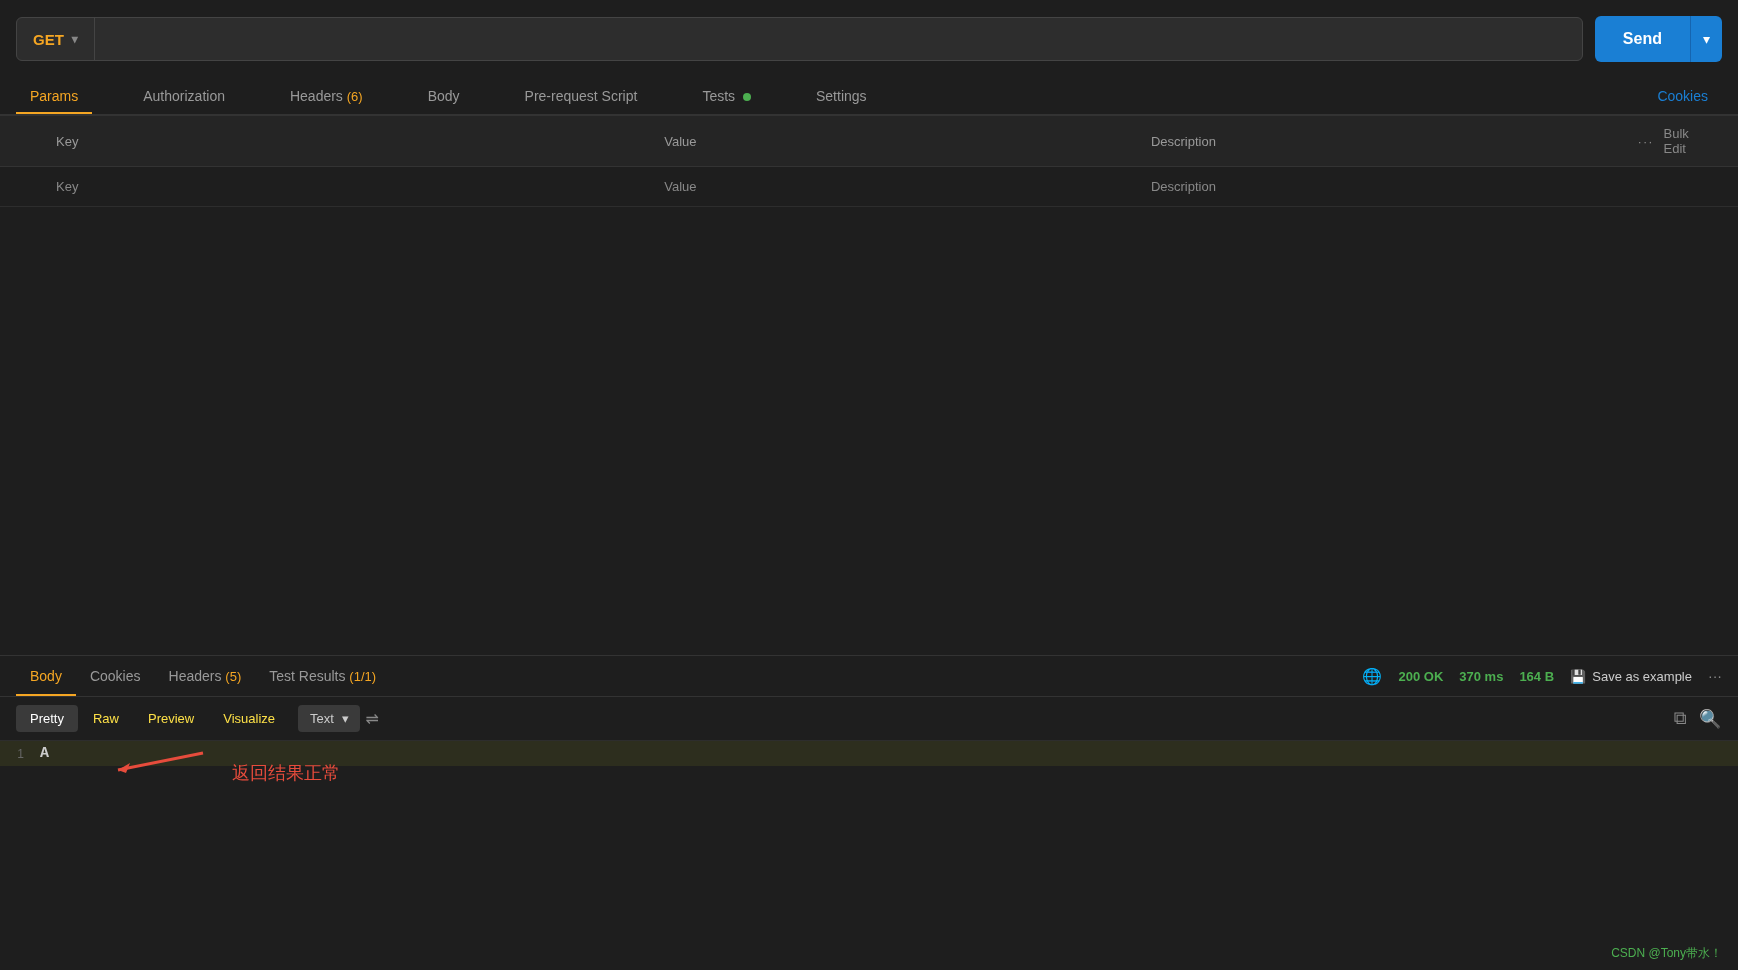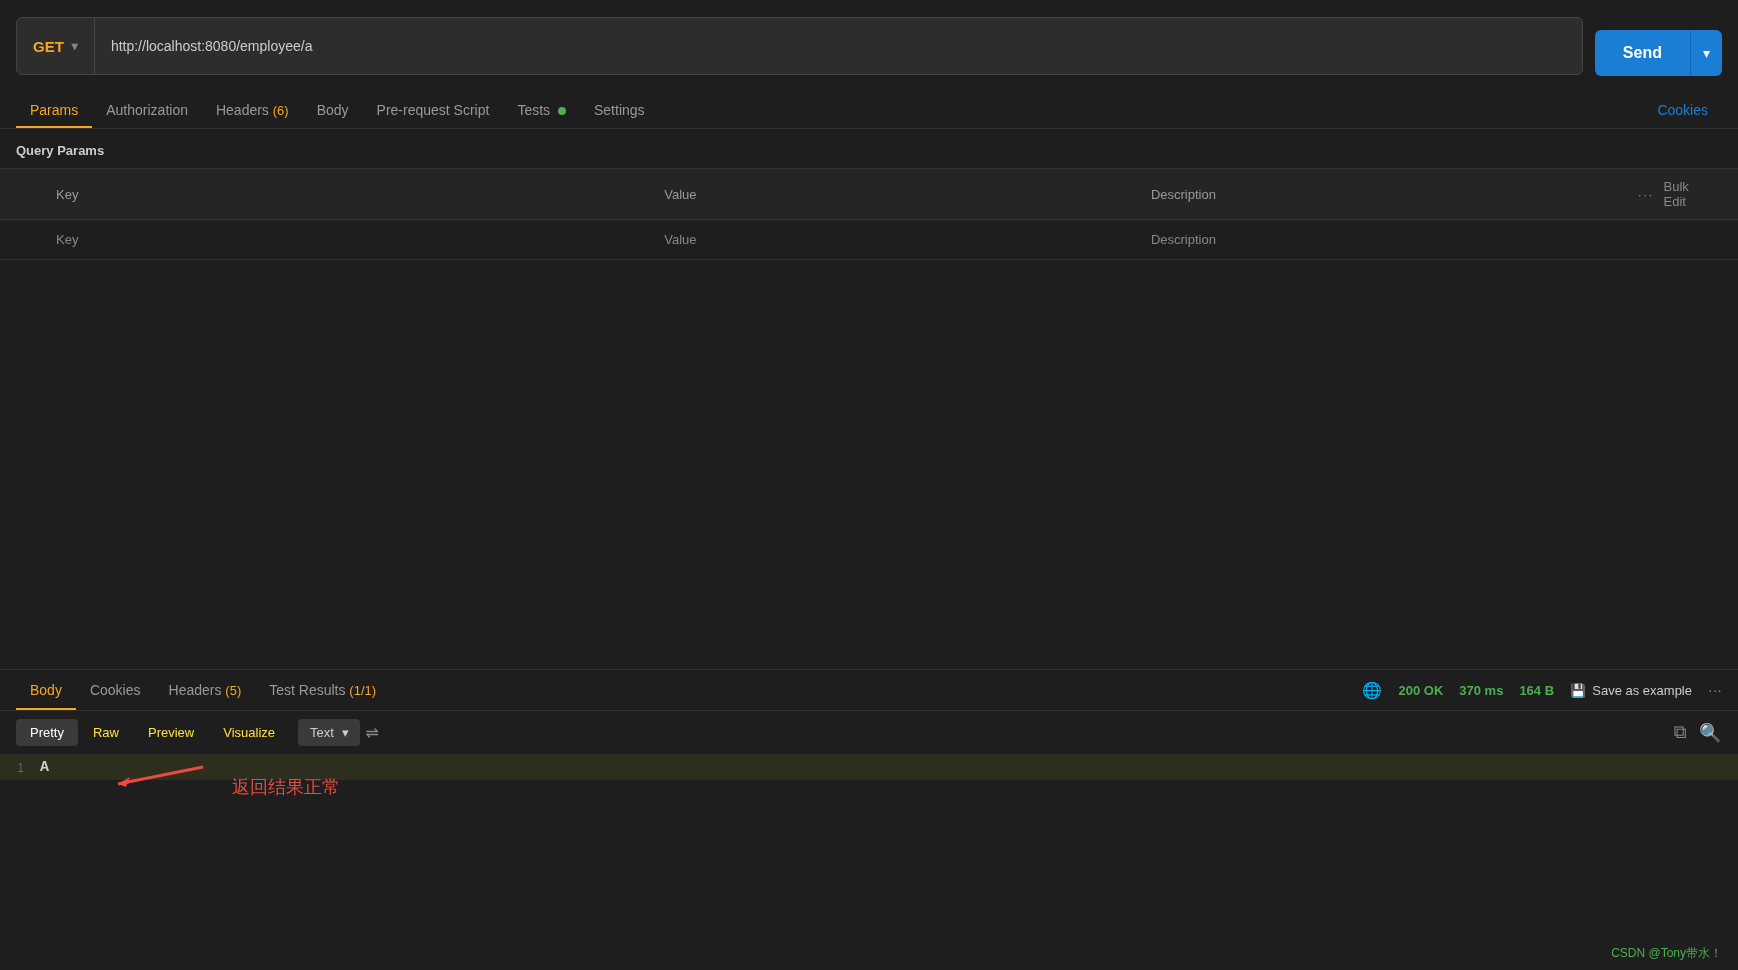--- a/index.html
+++ b/index.html
@@ -22,21 +22,21 @@
       background: #1e1e1e;
     }
     .url-input-wrapper {
       flex: 1;
       display: flex;
       align-items: center;
       background: #2d2d2d;
       border: 1px solid #444;
       border-radius: 6px;
       overflow: hidden;
-      height: 58px;
+      height: 44px;
     }
     .method-selector {
       display: flex;
       align-items: center;
       padding: 0 16px;
       gap: 8px;
       border-right: 1px solid #444;
       height: 100%;
       cursor: pointer;
       color: #f5a623;
@@ -54,21 +54,20 @@
       color: #cccccc;
       font-size: 14px;
       padding: 0 16px;
       outline: none;
     }
     .send-btn-wrapper {
       display: flex;
       margin-left: 12px;
       border-radius: 6px;
       overflow: hidden;
-      margin-top: 14px;
     }
     .send-btn {
       background: #1a7fd4;
       color: white;
       border: none;
       padding: 0 28px;
       height: 46px;
       font-size: 16px;
       font-weight: 600;
       cursor: pointer;
@@ -84,20 +83,21 @@
       font-size: 14px;
     }
 
     
     .tabs-bar {
       display: flex;
       align-items: center;
       padding: 0 16px;
       border-bottom: 1px solid #333;
       background: #1e1e1e;
+      gap: 37px;
     }
     .tab-item {
       padding: 10px 14px;
       cursor: pointer;
       color: #999;
       font-size: 14px;
       position: relative;
       white-space: nowrap;
     }
     .tab-item.active {
@@ -357,21 +357,20 @@
   </style>
 </head>
 <body>
 
 <div class="url-bar">
   <div class="url-input-wrapper">
     <div class="method-selector">
       <span>GET</span>
       <span class="chevron">▾</span>
     </div>
-    <input class="url-field" type="text" value="http://localhost:8080/employee/a" style="">
   </div>
   <div class="send-btn-wrapper">
     <button class="send-btn">Send</button>
     <button class="send-dropdown">▾</button>
   </div>
 </div>
 
 <div class="tabs-bar">
   <div class="tab-item active">
     <span>Params</span>
@@ -393,21 +392,20 @@
   </div>
   <div class="tab-item">
     <span>Settings</span>
   </div>
   <div class="tab-item cookies-tab">
     <span>Cookies</span>
   </div>
 </div>
 
 <div class="upper-section">
-  <div class="section-title">Query Params</div>
   <table class="params-table">
     <thead>
       <tr>
         <th class="checkbox-col"></th>
         <th class="key-col">Key</th>
         <th class="value-col">Value</th>
         <th class="desc-col">Description</th>
         <th>
           <div class="bulk-col">
             <span class="dots-icon">···</span>

